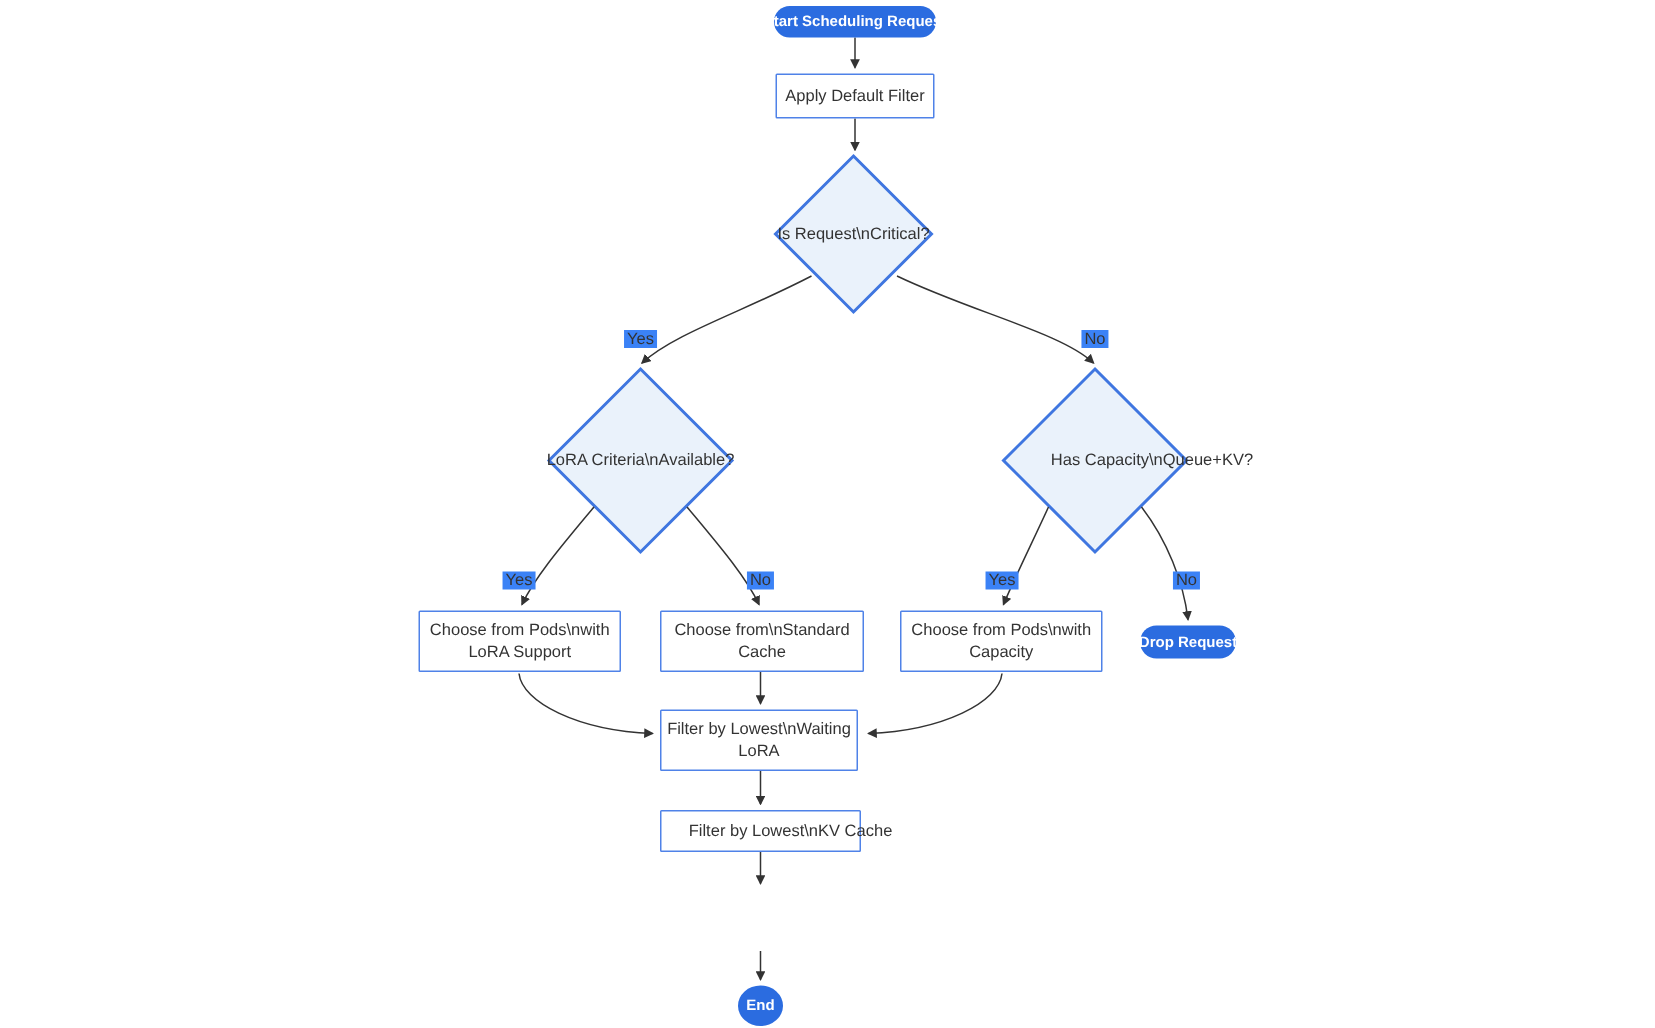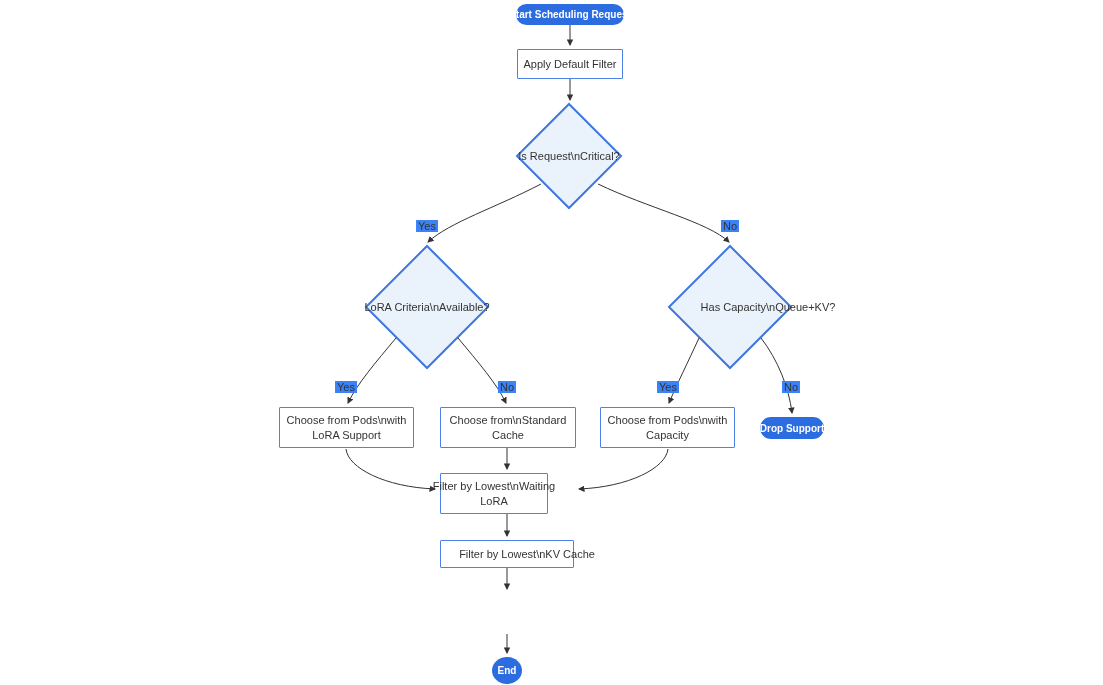--- a/index.html
+++ b/index.html
@@ -84,23 +84,23 @@
   <div class="node rect" style="left:440px; top:407px; width:136px; height:41px;">
     <div class="line">Choose from\nStandard</div>
     <div class="line">Cache</div>
   </div>
 
   <div class="node rect" style="left:600px; top:407px; width:135px; height:41px;">
     <div class="line">Choose from Pods\nwith</div>
     <div class="line">Capacity</div>
   </div>
 
-  <div class="node pill" style="left:760px; top:417px; width:64px; height:22px;">Drop Support</div>
+  <div class="node pill" style="left:760px; top:417px; width:64px; height:22px;">Drop Request</div>
 
-  <div class="node rect" style="left:440px; top:473px; width:108px; height:41px;">
+  <div class="node rect" style="left:440px; top:473px; width:132px; height:41px;">
     <div class="line">Filter by Lowest\nWaiting</div>
     <div class="line">LoRA</div>
   </div>
 
   <div class="node rect" style="left:440px; top:540px; width:134px; height:28px;padding-left:40px;">
     <div class="line">Filter by Lowest\nKV Cache</div>
   </div>
 
 
   <div class="node pill circle" style="left:492px; top:657px; width:30px; height:27px;">End</div>

